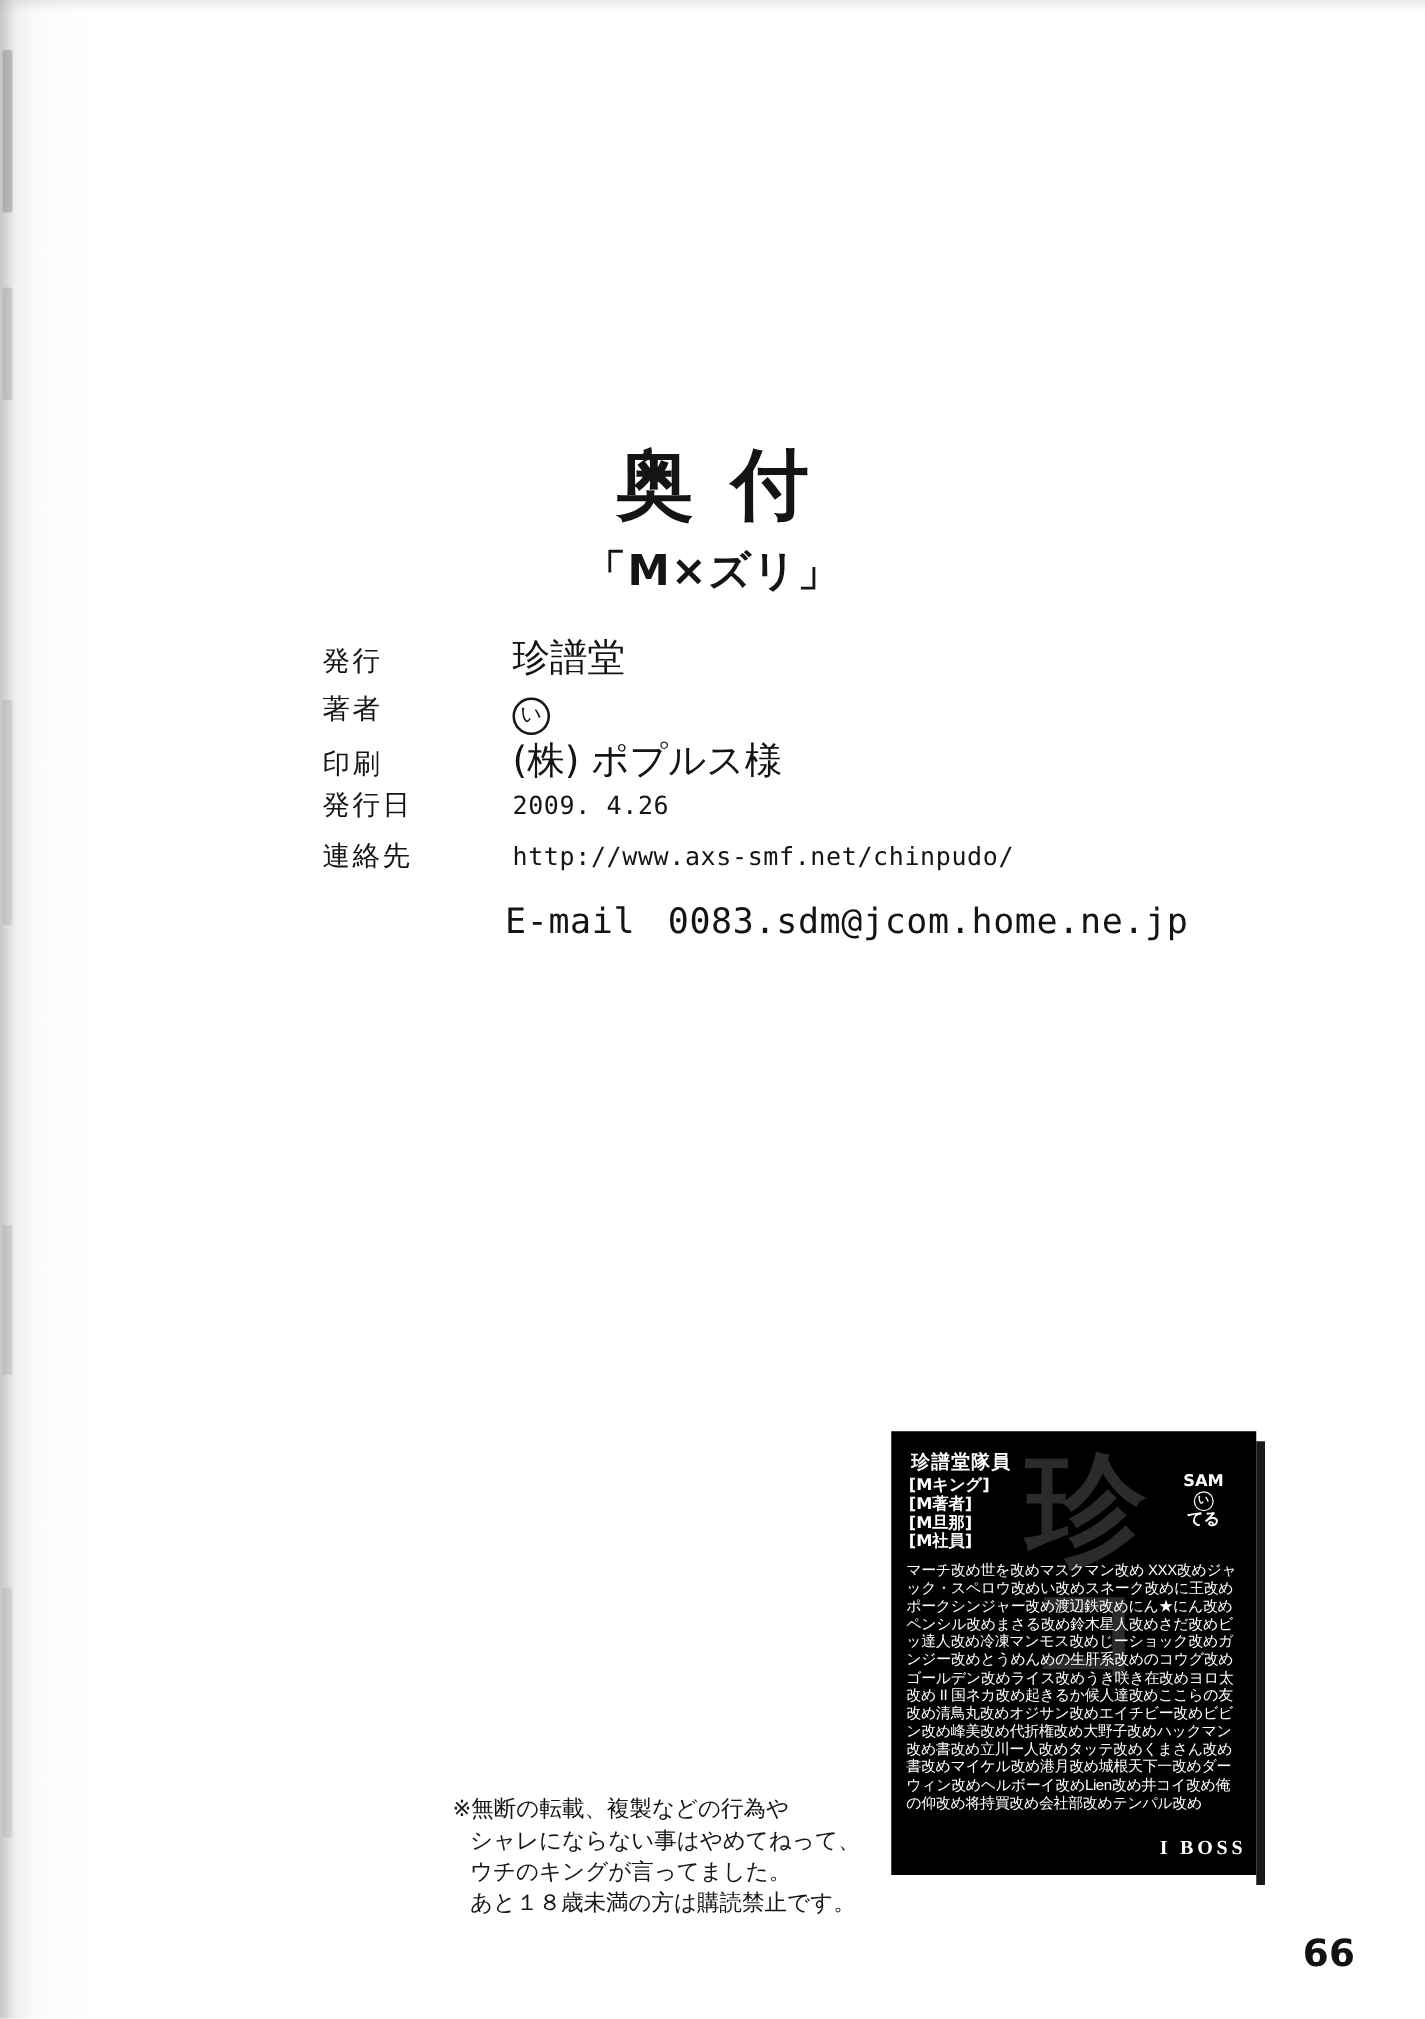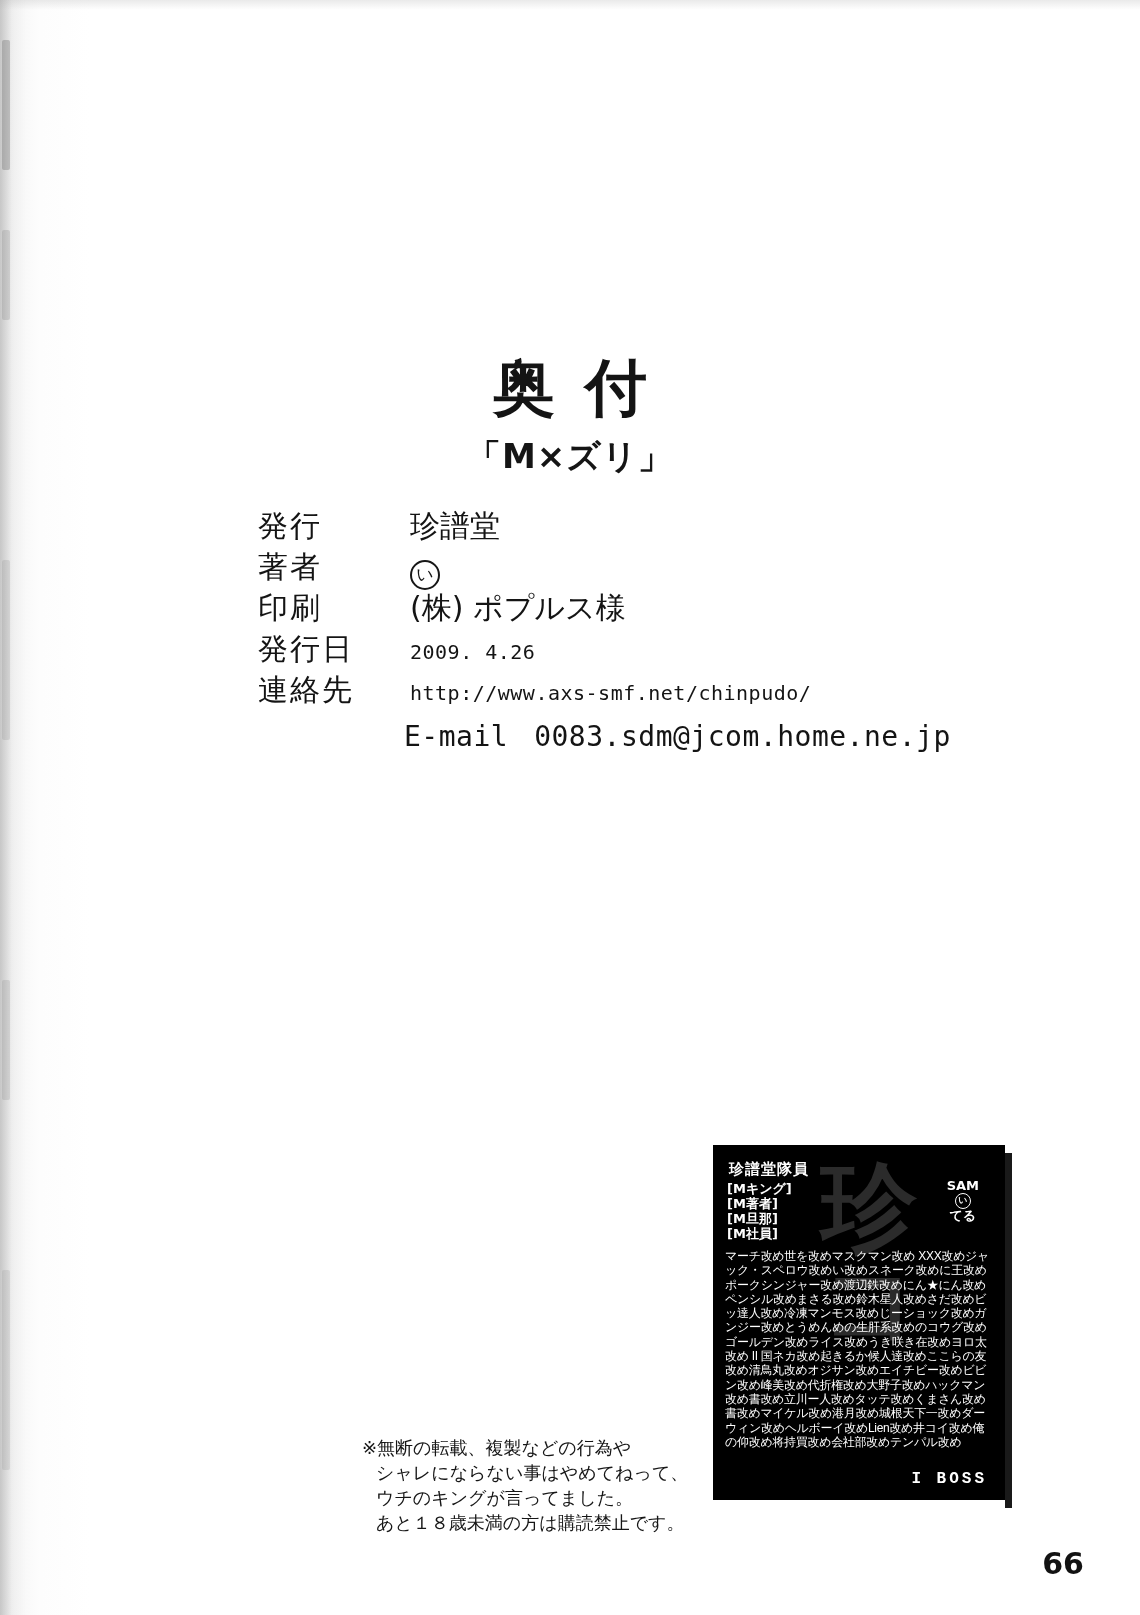--- a/index.html
+++ b/index.html
@@ -79,21 +79,21 @@
     font-family: "DejaVu Sans", sans-serif;
     color: #141414;
   }
   .info-row {
     display: flex;
     align-items: baseline;
     height: 41px;
   }
   .info-label {
     width: 152px;
-    font-size: 30px;
+    font-size: 22px;
     letter-spacing: 2px;
     white-space: nowrap;
   }
   .info-value {
     font-size: 30px;
     white-space: nowrap;
   }
   .info-value.mono {
     font-family: "DejaVu Sans Mono", monospace;
     font-size: 20px;
@@ -222,23 +222,23 @@
     top: 96px;
     width: 268px;
     font-family: Liberation Sans, sans-serif;
     font-size: 12px;
     line-height: 14.3px;
     letter-spacing: -0.3px;
     word-break: break-all;
   }
   .boss-line {
     position: absolute;
-    right: 10px;
+    right: 0;
     bottom: 4px;
-    font-family: Liberation Mono, monospace;
+    font-family: Liberation Serif, serif;
     font-size: 16px;
     font-weight: 700;
     letter-spacing: 3px;
   }
 
   
   .page-number {
     position: absolute;
     right: 56px;
     top: 1498px;

